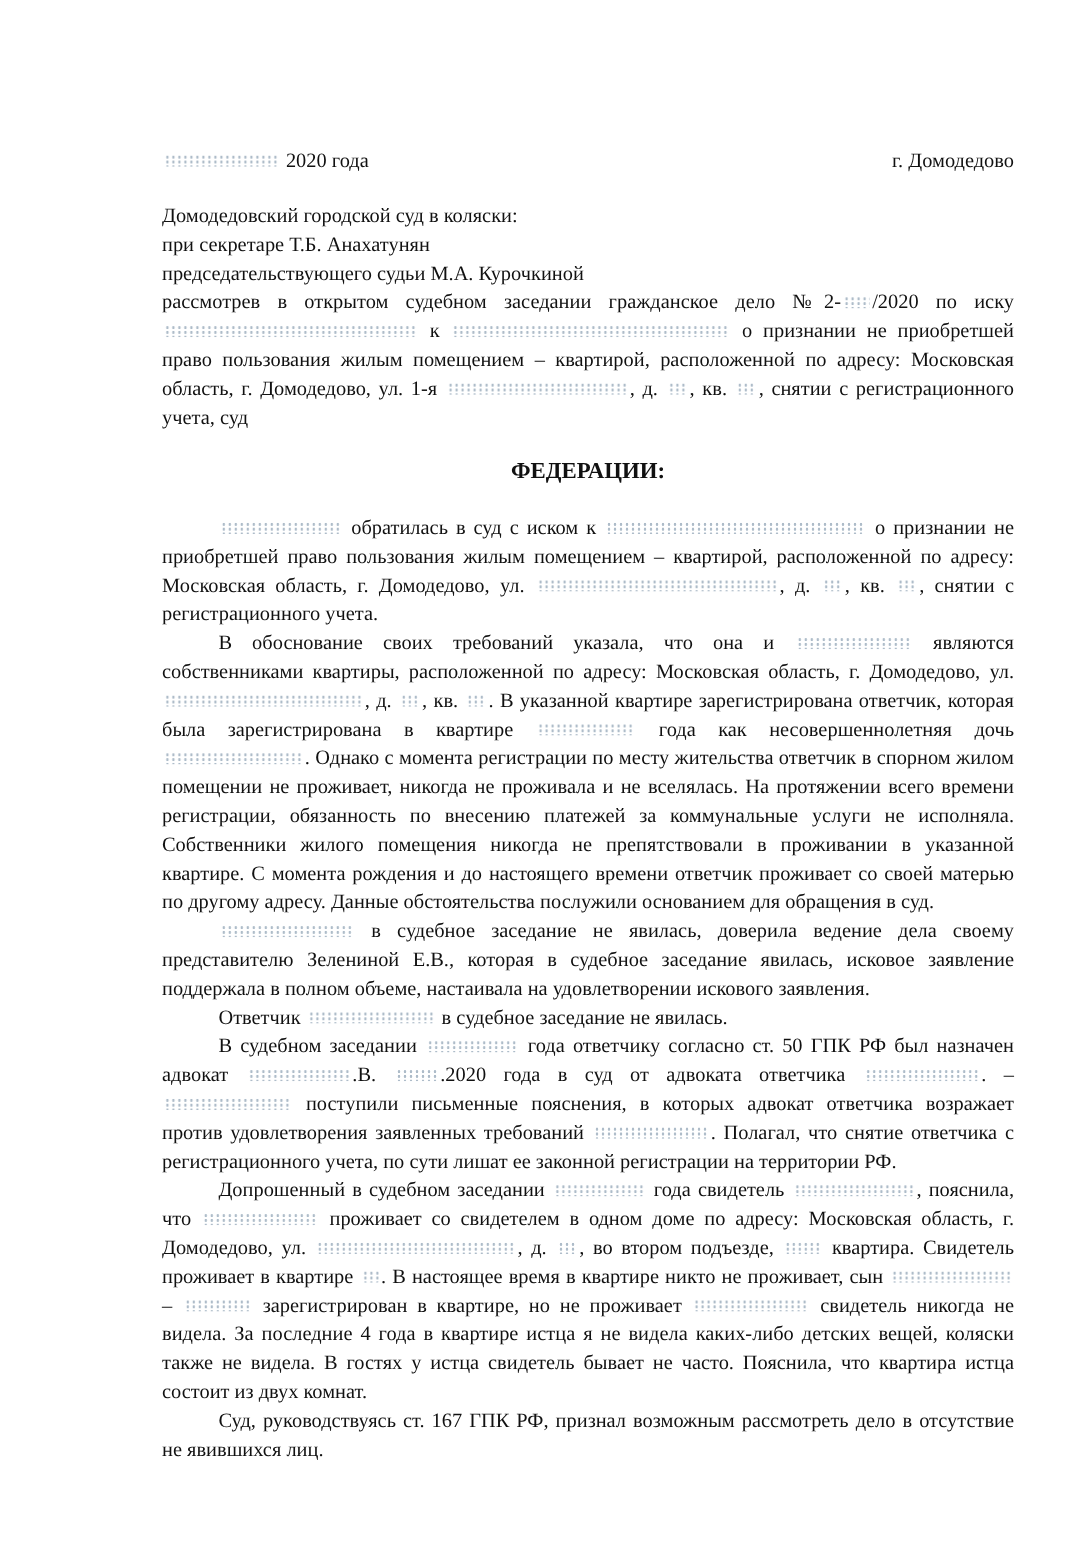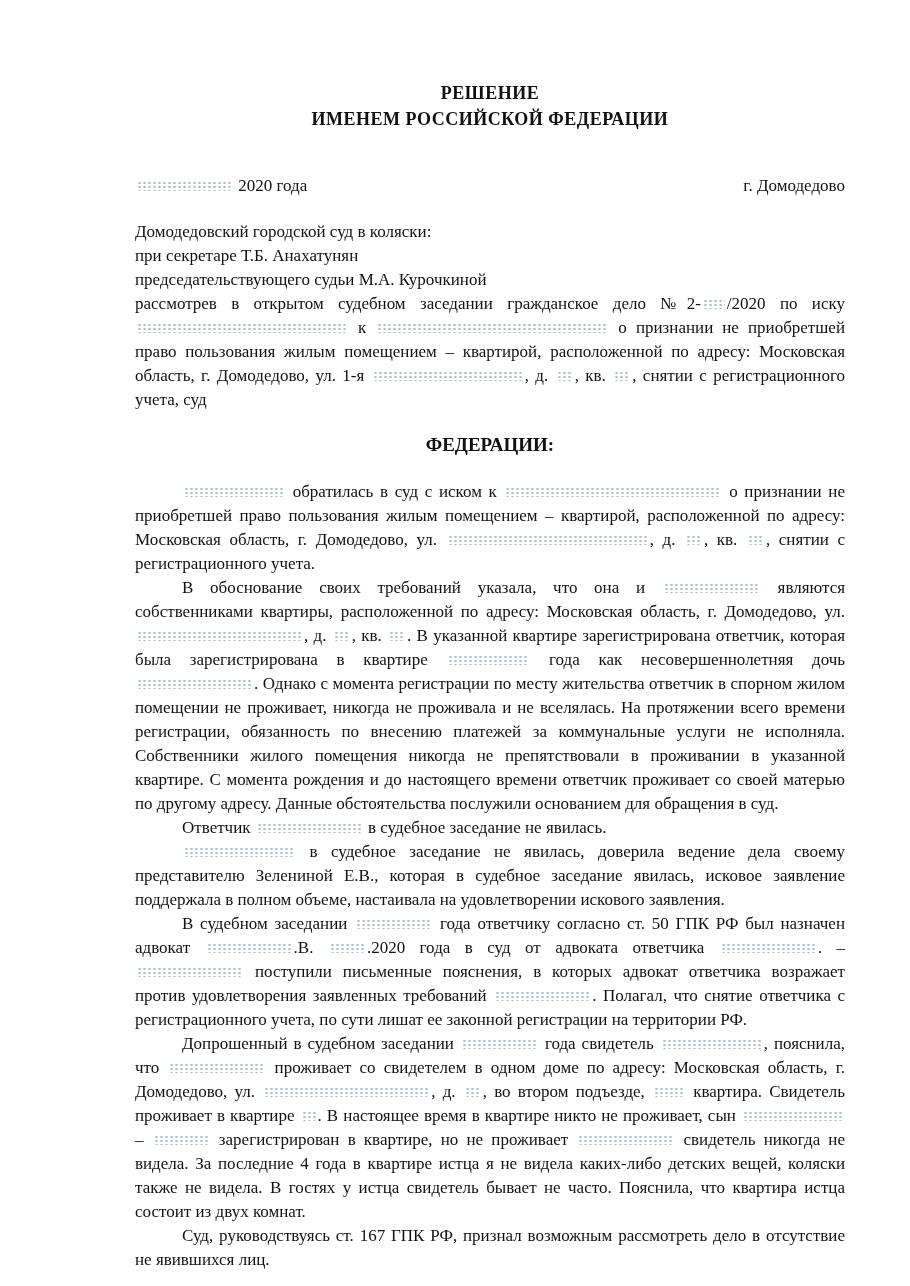--- a/index.html
+++ b/index.html
@@ -59,24 +59,20 @@
     opacity:.8;
     filter:blur(.6px);
     vertical-align:baseline;
     margin:0 2px;
   }
 </style>
 </head>
 <body>
 
 <div class="page">
-  <div class="title">
-    <div>РЕШЕНИЕ</div>
-    <div>ИМЕНЕМ РОССИЙСКОЙ ФЕДЕРАЦИИ</div>
-  </div>
 
   <div class="dateline">
     <span>
       <span class="redact" id="date-redact" style="width: 95px;"></span>
       <span>2020 года</span>
     </span>
     <span>г. Домодедово</span>
   </div>
 
   <div class="intro" id="intro-block">
@@ -84,19 +80,19 @@
       <div class="intro-line">при секретаре Т.Б. Анахатунян</div>
       <div class="intro-line">председательствующего судьи М.А. Курочкиной</div>
       <p class="para noindent">рассмотрев в открытом судебном заседании гражданское дело №2-<span class="redact" style="width: 22px;"></span>/2020 по иску <span class="redact" style="width: 210px;"></span> к <span class="redact" style="width: 230px;"></span> о признании не приобретшей право пользования жилым  помещением – квартирой, расположенной по адресу: Московская область, г. Домодедово, ул. 1-я <span class="redact" style="width: 150px;"></span>, д. <span class="redact" style="width: 16px;"></span>, кв. <span class="redact" style="width: 16px;"></span>, снятии с регистрационного учета, суд</p>
     </div>
 
   <div class="section-heading">ФЕДЕРАЦИИ:</div>
 
   <div id="body-block">
       <p class="para"><span class="redact" style="width: 100px;"></span> обратилась в суд с иском к <span class="redact" style="width: 215px;"></span> о признании не приобретшей право пользования жилым  помещением  –  квартирой, расположенной по адресу: Московская область, г. Домодедово, ул. <span class="redact" style="width: 200px;"></span>, д. <span class="redact" style="width: 16px;"></span>, кв. <span class="redact" style="width: 16px;"></span>, снятии с регистрационного учета.</p>
       <p class="para">В обоснование своих требований указала, что она и <span class="redact" style="width: 95px;"></span> являются собственниками квартиры, расположенной по адресу: Московская область, г. Домодедово, ул. <span class="redact" style="width: 165px;"></span>, д. <span class="redact" style="width: 16px;"></span>, кв. <span class="redact" style="width: 16px;"></span>. В указанной квартире зарегистрирована ответчик, которая была зарегистрирована в квартире <span class="redact" style="width: 80px;"></span> года как несовершеннолетняя дочь <span class="redact" style="width: 115px;"></span>. Однако с момента регистрации по месту жительства ответчик в спорном жилом помещении не проживает, никогда не проживала и не вселялась. На протяжении всего времени регистрации, обязанность по внесению платежей за коммунальные услуги не исполняла. Собственники жилого помещения никогда не препятствовали в проживании в указанной квартире. С момента рождения и до настоящего времени ответчик проживает со своей матерью по другому адресу. Данные обстоятельства послужили основанием для обращения в суд.</p>
+      <p class="para"><span class="redact" style="width: 110px;"></span> в судебное заседание не явилась, доверила ведение дела своему представителю Зелениной Е.В., которая в судебное заседание явилась, исковое заявление поддержала в полном объеме, настаивала на удовлетворении искового заявления.</p>
       <p class="para">Ответчик <span class="redact" style="width: 105px;"></span> в судебное заседание не явилась.</p>
-      <p class="para"><span class="redact" style="width: 110px;"></span> в судебное заседание не явилась, доверила ведение дела своему представителю Зелениной Е.В., которая в судебное заседание явилась, исковое заявление поддержала в полном объеме, настаивала на удовлетворении искового заявления.</p>
       <p class="para">В судебном заседании <span class="redact" style="width: 75px;"></span> года ответчику согласно ст. 50 ГПК РФ был назначен адвокат <span class="redact" style="width: 85px;"></span>.В. <span class="redact" style="width: 35px;"></span>.2020 года в суд от адвоката ответчика <span class="redact" style="width: 95px;"></span>. – <span class="redact" style="width: 105px;"></span> поступили письменные пояснения, в которых адвокат ответчика возражает против удовлетворения заявленных требований <span class="redact" style="width: 95px;"></span>. Полагал, что снятие ответчика с регистрационного учета, по сути лишат ее законной регистрации на территории РФ.</p>
       <p class="para">Допрошенный в судебном заседании <span class="redact" style="width: 75px;"></span> года свидетель <span class="redact" style="width: 100px;"></span>, пояснила, что <span class="redact" style="width: 95px;"></span> проживает со свидетелем в одном доме по адресу: Московская область, г. Домодедово, ул. <span class="redact" style="width: 165px;"></span>, д. <span class="redact" style="width: 16px;"></span>, во втором подъезде, <span class="redact" style="width: 30px;"></span> квартира. Свидетель проживает в квартире <span class="redact" style="width: 14px;"></span>. В настоящее время в квартире никто не проживает, сын <span class="redact" style="width: 100px;"></span> – <span class="redact" style="width: 55px;"></span> зарегистрирован в квартире, но не проживает <span class="redact" style="width: 95px;"></span> свидетель никогда не видела. За последние 4 года в квартире истца я не видела каких-либо детских вещей, коляски также не видела. В гостях у истца свидетель бывает не часто. Пояснила, что квартира истца состоит из двух комнат.</p>
       <p class="para">Суд, руководствуясь ст. 167 ГПК РФ, признал возможным рассмотреть дело в отсутствие не явившихся лиц.</p>
     </div>
 </div>
 
 </body></html>

